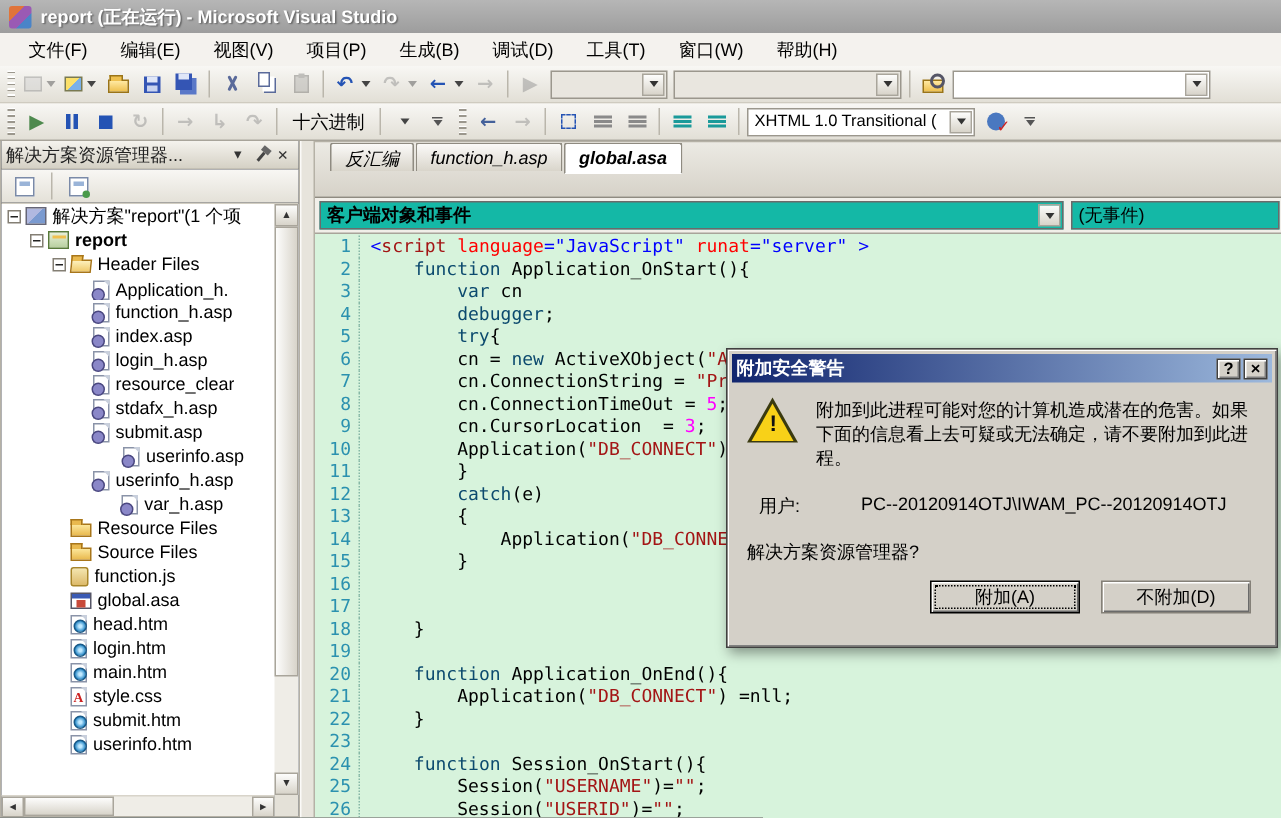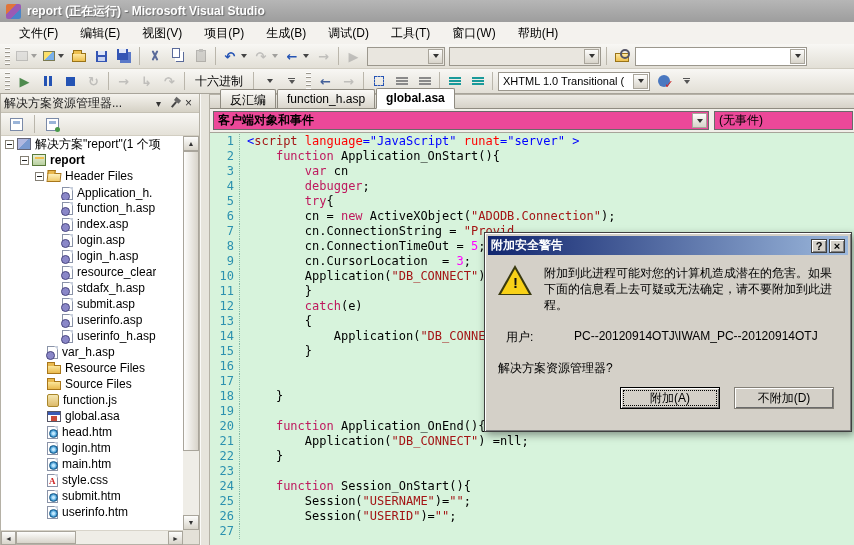--- a/index.html
+++ b/index.html
@@ -129,39 +129,39 @@
   .hscroll{height:14px;display:flex;background:#efede7;border-top:1px solid #d8d4ca;}
   .hscroll .sbtn{height:14px;width:15px;font-size:7px;}
   .hthumb{width:60px;background:linear-gradient(#fdfdfc,#d8d4ca);border:1px solid #a9a59b;}
   .hfill{flex:1;}
   .hcorner{width:16px;background:#e4e1d8;}
 
   .splitter{width:10px;background:#e7e4dc;border-left:1px solid #fbfaf8;border-right:1px solid #b5b1a6;}
 
   
   .editor{flex:1;display:flex;flex-direction:column;min-width:0;border-top:1px solid #b5b1a6;}
-  .tabstrip{height:14px;display:flex;align-items:flex-end;padding-left:10px;background:linear-gradient(#eceae4,#d6d2c8);
-            border-bottom:1px solid #8f8b81;}
+  .tabstrip{height:37px;display:flex;padding-left:10px;background:linear-gradient(#eceae4,#d6d2c8);
+            border-bottom:1px solid #8f8b81;font-style:italic;}
   .tab{height:19px;padding:2px 9px 0;background:linear-gradient(#fbfaf8,#d9d5cb);border:1px solid #8f8b81;
        border-bottom:none;margin-right:1px;white-space:nowrap;border-radius:2px 2px 0 0;}
   .tab.active{background:#fff;font-weight:bold;height:21px;margin-bottom:-1px;border-bottom:1px solid #fff;}
   .combobar{height:24px;display:flex;align-items:center;gap:5px;padding:2px 1px 2px 3px;background:#f1efe9;
             border-bottom:1px solid #a8a49a;}
-  .ecombo{height:19px;background:#ec4899;border:1px solid #6a6a6a;display:flex;align-items:center;overflow:hidden;}
+  .ecombo{height:19px;background:#14b8a6;border:1px solid #6a6a6a;display:flex;align-items:center;overflow:hidden;}
   .ecombo .etext{flex:1;padding:0 4px;white-space:nowrap;overflow:hidden;}
   .ecombo.b .etext{font-weight:bold;}
   .ecombo1{flex:0 0 496px;}
   .ecombo2{flex:1;}
 
   .code{flex:1;background:#d7f3dc;font-family:"DejaVu Sans Mono","Liberation Mono",monospace;
         font-size:12px;line-height:15px;overflow:hidden;padding-top:1px;}
   .cl{height:15px;display:flex;white-space:pre;}
   .ln{flex:0 0 30px;text-align:right;color:#2b91af;padding-right:5px;border-right:1px dotted #86b8a6;}
   .ct{padding-left:7px;}
-  .tk-p{color:#000;} .tk-k{color:#be185d;} .tk-s{color:#a31515;} .tk-n{color:#ff00ff;}
+  .tk-p{color:#000;} .tk-k{color:#0c4a6e;} .tk-s{color:#a31515;} .tk-n{color:#ff00ff;}
   .tk-a{color:#ff0000;} .tk-g{color:#a31515;} .tk-v{color:#0000ff;} .tk-d{color:#0000ff;}
 
   
   .dialog{position:absolute;left:484px;top:232px;width:368px;height:200px;background:#d4d0c8;
           border:1px solid #404040;box-shadow:inset 1px 1px 0 #fff,inset -1px -1px 0 #808080,2px 3px 8px rgba(0,0,0,.4);
           padding:3px;z-index:20;}
   .dlg-title{height:19px;background:linear-gradient(90deg,#11256e,#9cb8dc);display:flex;align-items:center;
              padding:0 3px;gap:2px;}
   .dlg-title-text{flex:1;color:#fff;font-weight:bold;white-space:nowrap;overflow:hidden;}
   .dlg-sysbtn{width:16px;height:14px;background:#d4d0c8;border:1px solid #404040;
@@ -417,53 +417,48 @@
               <span class="tlabel">function_h.asp</span>
             </div>
             <div class="trow" style="padding-left: 49px;">
               <span class="texp-sp"></span>
               <span class="ti ti-page ti-asp"></span>
               <span class="tlabel">index.asp</span>
             </div>
             <div class="trow" style="padding-left: 49px;">
               <span class="texp-sp"></span>
               <span class="ti ti-page ti-asp"></span>
-              <span class="tlabel">login.asp</span>
+              <span class="tlabel">login_h.asp</span>
             </div>
             <div class="trow" style="padding-left: 49px;">
               <span class="texp-sp"></span>
               <span class="ti ti-page ti-asp"></span>
-              <span class="tlabel">login_h.asp</span>
+              <span class="tlabel">resource_clear</span>
             </div>
             <div class="trow" style="padding-left: 49px;">
               <span class="texp-sp"></span>
               <span class="ti ti-page ti-asp"></span>
-              <span class="tlabel">resource_clear</span>
+              <span class="tlabel">stdafx_h.asp</span>
             </div>
             <div class="trow" style="padding-left: 49px;">
               <span class="texp-sp"></span>
               <span class="ti ti-page ti-asp"></span>
-              <span class="tlabel">stdafx_h.asp</span>
+              <span class="tlabel">submit.asp</span>
+            </div>
+            <div class="trow" style="padding-left: 49px; justify-content: center;">
+              <span class="texp-sp"></span>
+              <span class="ti ti-page ti-asp"></span>
+              <span class="tlabel">userinfo.asp</span>
             </div>
             <div class="trow" style="padding-left: 49px;">
               <span class="texp-sp"></span>
               <span class="ti ti-page ti-asp"></span>
-              <span class="tlabel">submit.asp</span>
-            </div>
-            <div class="trow" style="padding-left: 49px;">
-              <span class="texp-sp"></span>
-              <span class="ti ti-page ti-asp"></span>
-              <span class="tlabel">userinfo.asp</span>
-            </div>
-            <div class="trow" style="padding-left: 49px;">
-              <span class="texp-sp"></span>
-              <span class="ti ti-page ti-asp"></span>
               <span class="tlabel">userinfo_h.asp</span>
             </div>
-            <div class="trow" style="padding-left: 34px;">
+            <div class="trow" style="padding-left: 34px; justify-content: center;">
               <span class="texp-sp"></span>
               <span class="ti ti-page ti-asp"></span>
               <span class="tlabel">var_h.asp</span>
             </div>
             <div class="trow" style="padding-left: 34px;">
               <span class="texp-sp"></span>
               <span class="ti ti-folder"></span>
               <span class="tlabel">Resource Files</span>
             </div>
             <div class="trow" style="padding-left: 34px;">

